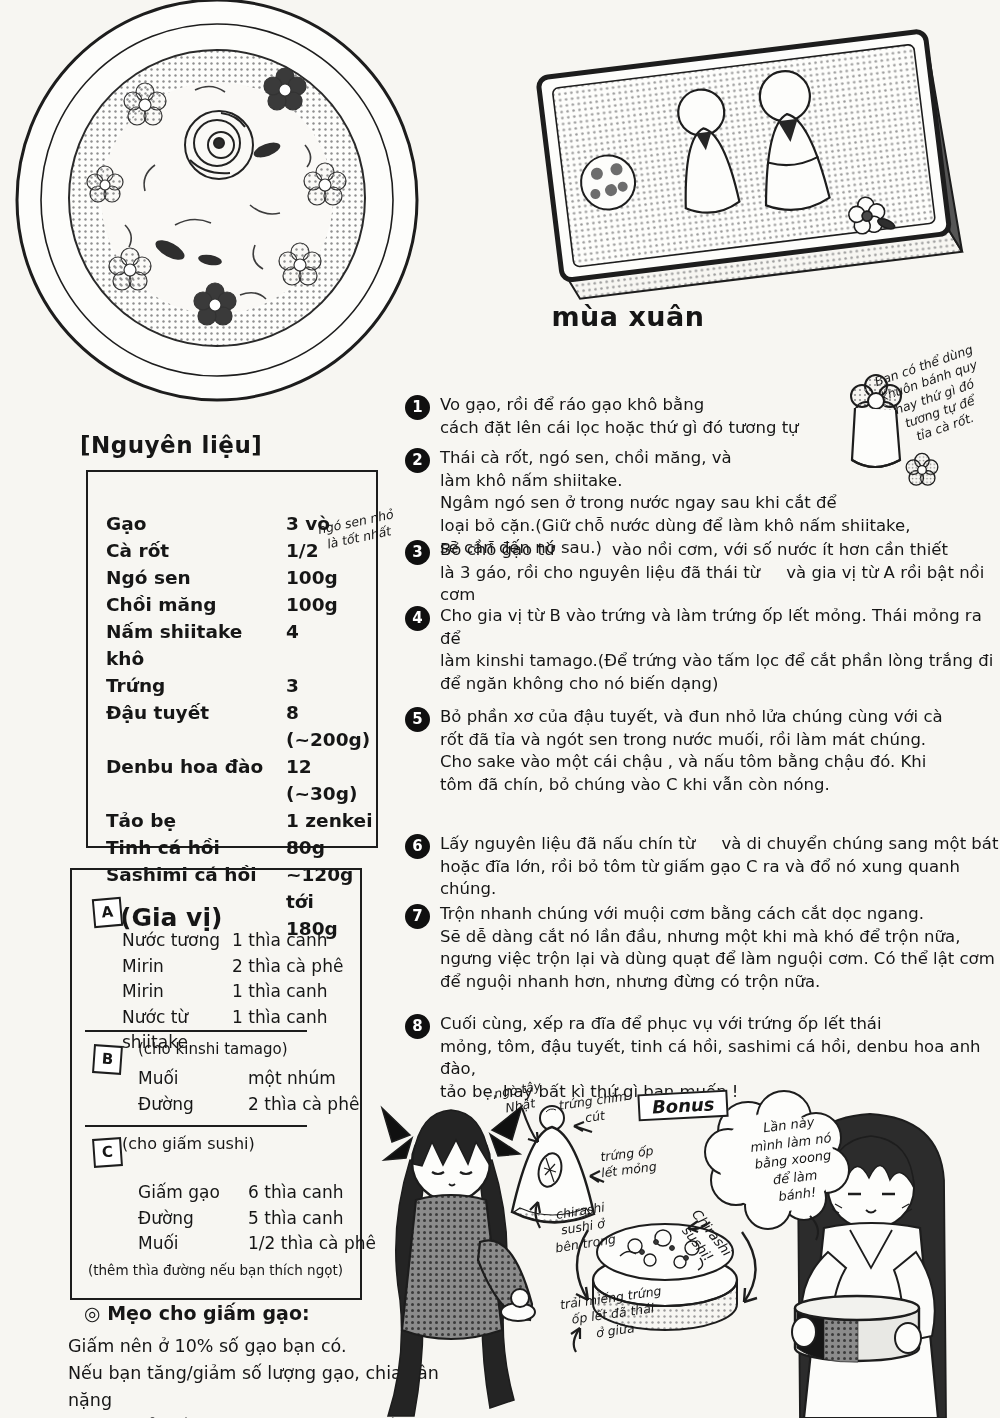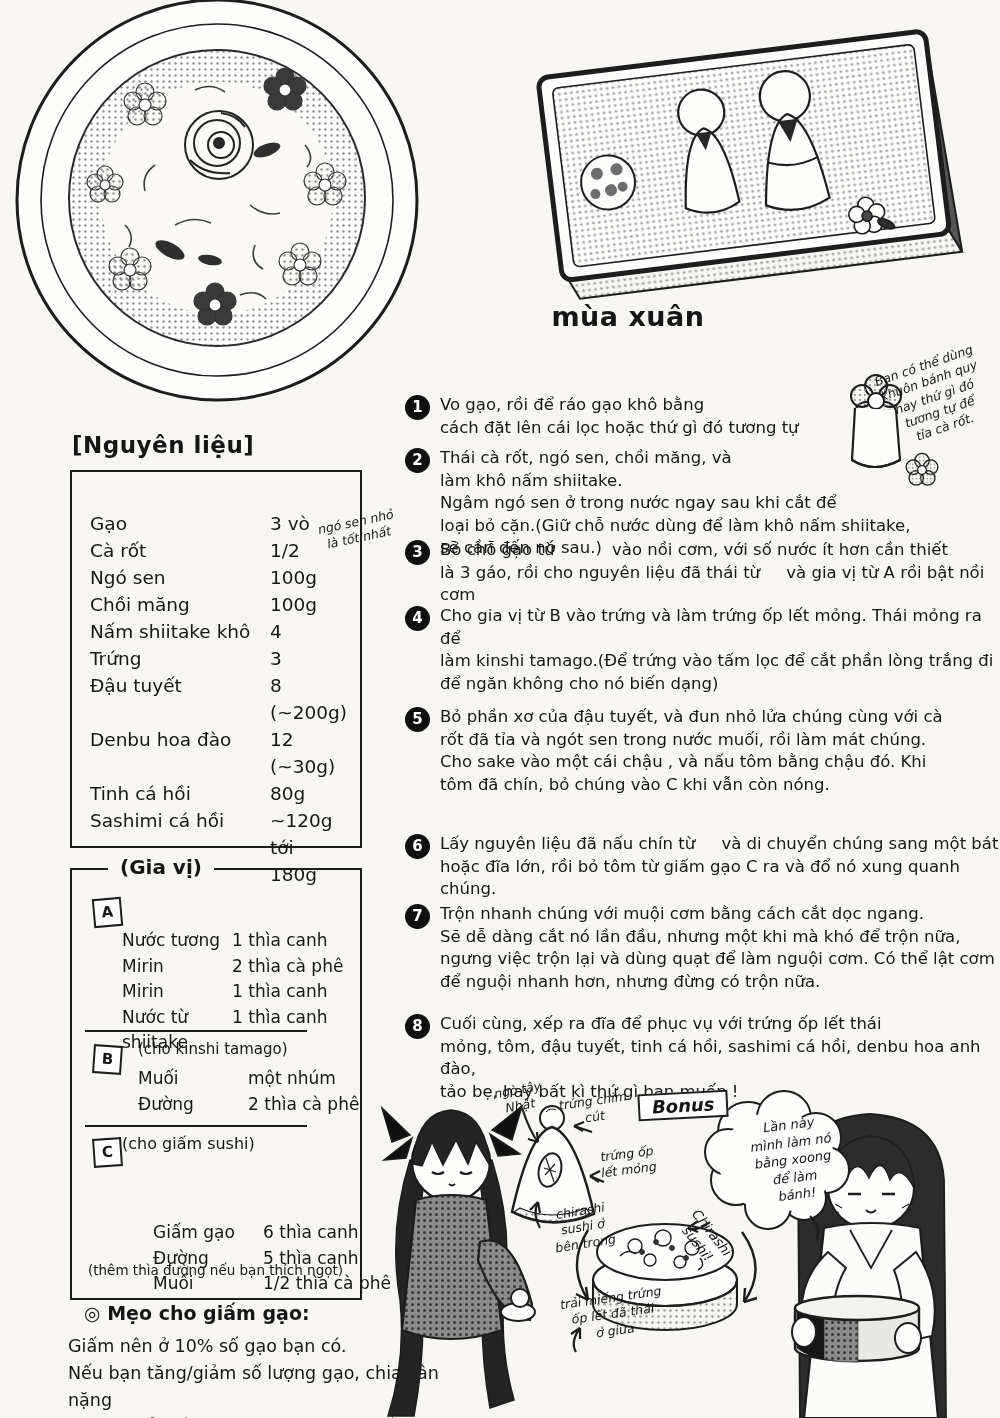--- a/index.html
+++ b/index.html
@@ -23,21 +23,21 @@
     font-weight:bold;font-size:15px;text-align:center;line-height:25px;margin-right:10px;
     margin-top:1px;
   }
   .step-text{font-size:16.5px;line-height:22.5px;white-space:pre-line;width:560px;}
   .ing-header{font-size:23px;font-weight:bold;letter-spacing:.5px;}
   .panel{border:2.5px solid #1d1d1d;background:transparent;}
   .ing-row{display:flex;font-size:18.5px;line-height:27px;}
   .ing-name{flex:none;width:180px;white-space:pre-line;}
   .ing-amt{white-space:pre-line;}
   .seas-title{
-    font-size:20px;font-weight:bold;background:#f7f6f2;padding:0 12px;
+    font-size:25px;font-weight:bold;background:#f7f6f2;padding:0 12px;margin-top:48px;
   }
   .seas-label{
     width:25px;height:25px;border:2px solid #1d1d1d;text-align:center;line-height:25px;
     font-weight:bold;font-size:15px;background:#fff;
   }
   .seas-row{display:flex;font-size:17px;line-height:25.5px;}
   .seas-name{flex:none;width:110px;white-space:pre-line;}
   .seas-amt{white-space:pre-line;}
   .seas-note{font-size:15px;}
   .divider{border-top:2px solid #1d1d1d;}
@@ -272,23 +272,23 @@
 ngưng việc trộn lại và dùng quạt để làm nguội cơm. Có thể lật cơm
 để nguội nhanh hơn, nhưng đừng có trộn nữa.</div>
 </div>
 <div class="abs step" style="left:405px;top:1013px;">
   <div class="step-num">8</div>
   <div class="step-text">Cuối cùng, xếp ra đĩa để phục vụ với trứng ốp lết thái
 mỏng, tôm, đậu tuyết, tinh cá hồi, sashimi cá hồi, denbu hoa anh đào,
 tảo bẹ, hay bất kì thứ gì bạn muốn !</div>
 </div>
 
-<div class="abs ing-header" style="left:72px;top:432px;">[Nguyên liệu]</div>
-
-<div class="abs panel" style="left:70px;top:470px;width:288px;height:374px;">
+<div class="abs ing-header" style="left:80px;top:432px;">[Nguyên liệu]</div>
+
+<div class="abs panel" style="left:86px;top:470px;width:288px;height:374px;font-weight:bold;">
   <div style="padding:38px 0 0 18px;">
     <div class="ing-row">
         <div class="ing-name">Gạo</div>
         <div class="ing-amt">3 vò</div>
       </div>
     <div class="ing-row">
         <div class="ing-name">Cà rốt</div>
         <div class="ing-amt">1/2</div>
       </div>
     <div class="ing-row">
@@ -307,20 +307,24 @@
         <div class="ing-name">Trứng</div>
         <div class="ing-amt">3</div>
       </div>
     <div class="ing-row">
         <div class="ing-name">Đậu tuyết</div>
         <div class="ing-amt">8 (~200g)</div>
       </div>
     <div class="ing-row">
         <div class="ing-name">Denbu hoa đào</div>
         <div class="ing-amt">12 (~30g)</div>
+      </div>
+    <div class="ing-row">
+        <div class="ing-name">Tảo bẹ</div>
+        <div class="ing-amt">1 zenkei</div>
       </div>
     <div class="ing-row">
         <div class="ing-name">Tinh cá hồi</div>
         <div class="ing-amt">80g</div>
       </div>
     <div class="ing-row">
         <div class="ing-name">Sashimi cá hồi</div>
         <div class="ing-amt">~120g tới
 180g</div>
       </div>
@@ -364,21 +368,21 @@
     </div>
   <div class="seas-row">
       <div class="seas-name">Đường</div>
       <div class="seas-amt">2 thìa cà phê</div>
     </div>
 </div>
 <div class="abs divider" style="left:85px;top:1125px;width:222px;"></div>
 
 <div class="abs seas-label" style="left:93px;top:1138px;transform:rotate(-4deg);">C</div>
 <div class="abs seas-note" style="left:122px;top:1134px;font-size:16px;">(cho giấm sushi)</div>
-<div class="abs" style="left:138px;top:1220px;margin-left:15px;">
+<div class="abs" style="left:138px;top:1180px;">
   <div class="seas-row">
       <div class="seas-name">Giấm gạo</div>
       <div class="seas-amt">6 thìa canh</div>
     </div>
   <div class="seas-row">
       <div class="seas-name">Đường</div>
       <div class="seas-amt">5 thìa canh</div>
     </div>
   <div class="seas-row">
       <div class="seas-name">Muối</div>

